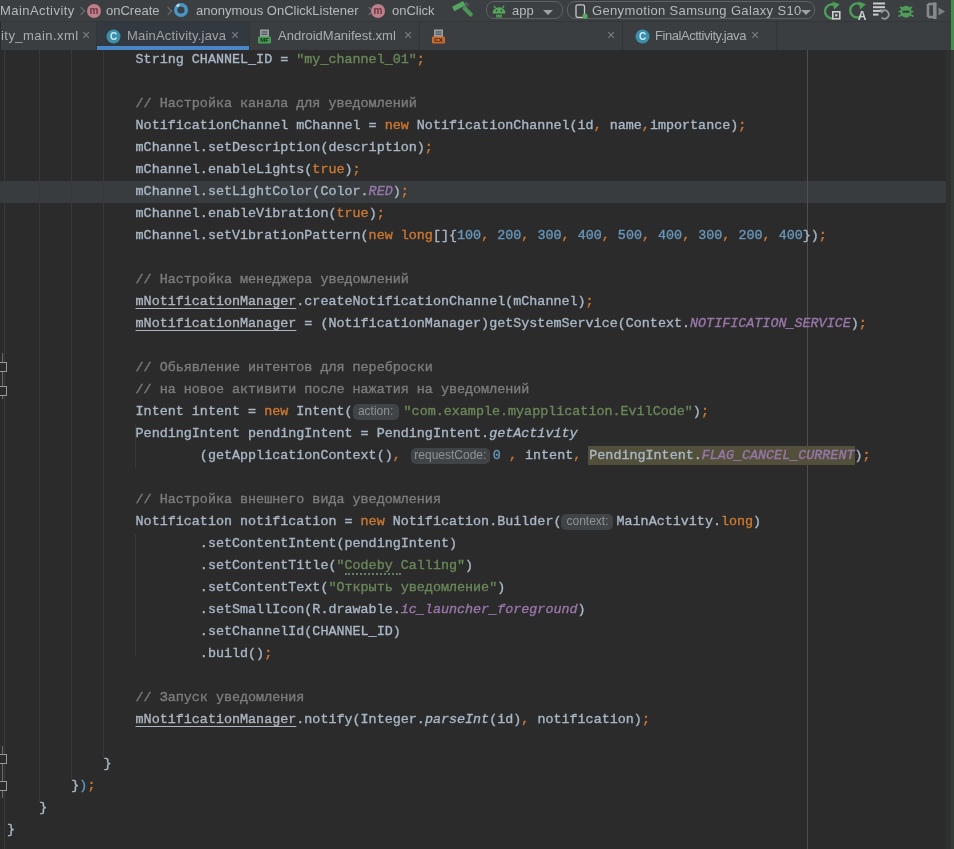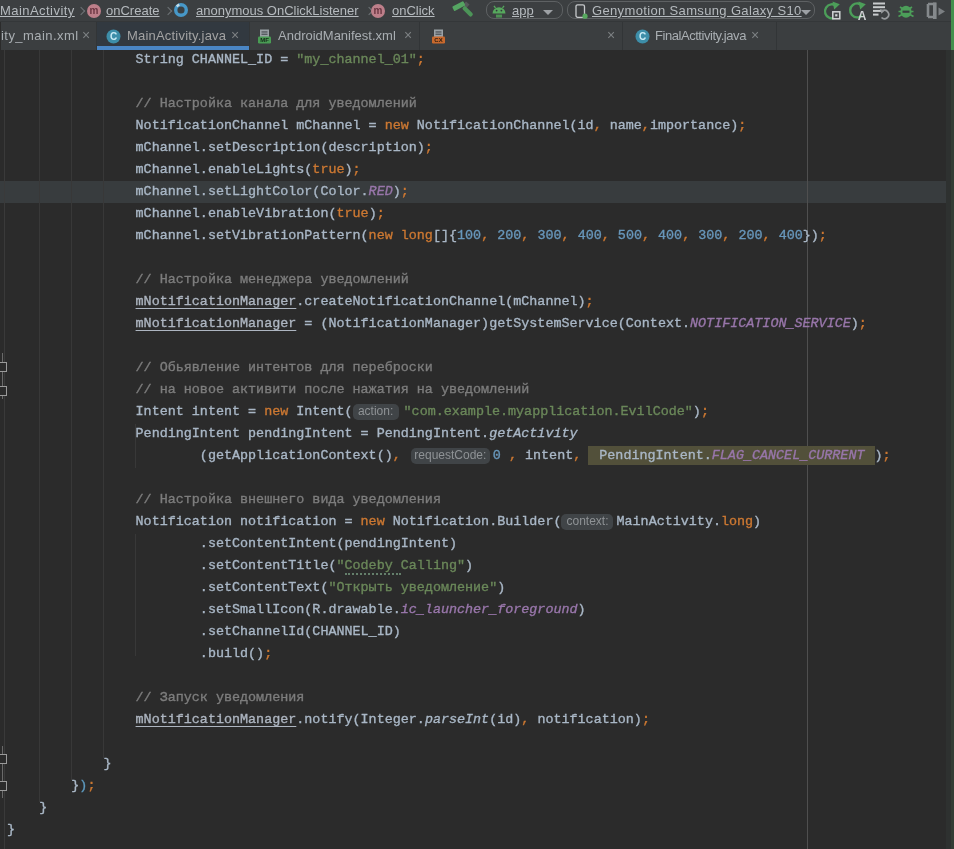--- a/index.html
+++ b/index.html
@@ -1,18 +1,18 @@
 <!DOCTYPE html>
 <html><head><meta charset="utf-8"><title>MainActivity.java</title>
 <style>
 html,body{margin:0;padding:0;background:#2b2b2b;}
 #app{position:relative;width:954px;height:849px;overflow:hidden;font-family:"Liberation Sans",sans-serif;background:#2b2b2b;}
 
 #toolbar{position:absolute;left:0;top:0;width:954px;height:22px;background:#3c3f41;}
-#toolbar .bt{position:absolute;top:0;height:22px;line-height:22px;font-size:13px;color:#b5babe;white-space:nowrap;text-decoration:underline;}
+#toolbar .bt{position:absolute;top:0;height:22px;line-height:22px;font-size:13px;color:#b5babe;white-space:nowrap;}
 .chev{position:absolute;top:8px;width:5px;height:5px;border-top:1.5px solid #6e7377;border-right:1.5px solid #6e7377;transform:rotate(45deg);}
 .micon{position:absolute;top:4px;width:14px;height:14px;border-radius:50%;background:#bd7f8a;color:#6b3642;font:bold 10px/14px "Liberation Sans",sans-serif;text-align:center;}
 .combo{position:absolute;top:1px;height:18px;border:1px solid #5e6163;border-radius:8px;box-sizing:border-box;}
 .caret{position:absolute;width:0;height:0;border-left:4px solid transparent;border-right:4px solid transparent;border-top:4px solid #9da1a5;}
 
 #tabbar{position:absolute;left:1px;top:22px;width:954px;height:28px;background:#3b3e40;}
 #tabbar .tsep{position:absolute;top:0;width:1px;height:28px;background:#323537;}
 #tabbar .tt{position:absolute;top:0;height:28px;line-height:28px;font-size:13px;color:#a9aeb2;white-space:nowrap;}
 #tabbar .tx{position:absolute;top:0;height:28px;line-height:27px;font-size:14px;color:#7d8183;}
 .seltab{position:absolute;left:96px;top:0;width:152px;height:28px;background:#323940;}
@@ -24,21 +24,21 @@
 pre#code{position:absolute;left:7px;top:-1px;margin:0;font-family:"Liberation Mono",monospace;font-size:13.4px;line-height:22px;color:#a9b7c6;white-space:pre;-webkit-text-stroke:0.35px currentColor;}
 pre#code .c{color:#7d7d7d;}
 pre#code .k{color:#cc7832;}
 pre#code .s{color:#6a8759;}
 pre#code .n{color:#6897bb;}
 pre#code .bp{color:#5d98bd;}
 pre#code .i{color:#9876aa;font-style:italic;}
 pre#code .m{color:#a9b7c6;font-style:italic;}
 pre#code .f{color:#adb5c0;text-decoration:underline;text-underline-offset:3px;}
 pre#code .chip{display:inline-block;box-sizing:border-box;height:16px;line-height:15px;margin:0 5px 0 0;background:#404447;border-radius:5px;color:#8e9295;font-family:"Liberation Sans",sans-serif;font-size:12px;font-style:normal;text-align:center;-webkit-text-stroke:0 transparent;}
-pre#code .hl{background:#52503a;padding:2px 11px;margin:0 -1px;}
+pre#code .hl{background:#52503a;padding:2px 1px;margin:0 -1px;}
 pre#code .wave{border-bottom:2px dotted #647f6b;padding-bottom:0px;}
 .fold{position:absolute;left:-2px;width:7px;height:8px;border:1px solid #9a9a9a;background:#2b2b2b;z-index:3;}
 .foldline{position:absolute;left:2px;width:1px;background:#6a6a6a;z-index:2;}
 
 #stripe{position:absolute;left:946px;top:50px;width:8px;height:799px;background:#2e3130;}
 #greentop{position:absolute;left:951px;top:0;width:3px;height:50px;background:#43904c;}
 #greenbot{position:absolute;left:951px;top:50px;width:3px;height:799px;background:#333d35;}
 </style></head>
 <body>
 <div id="app">

